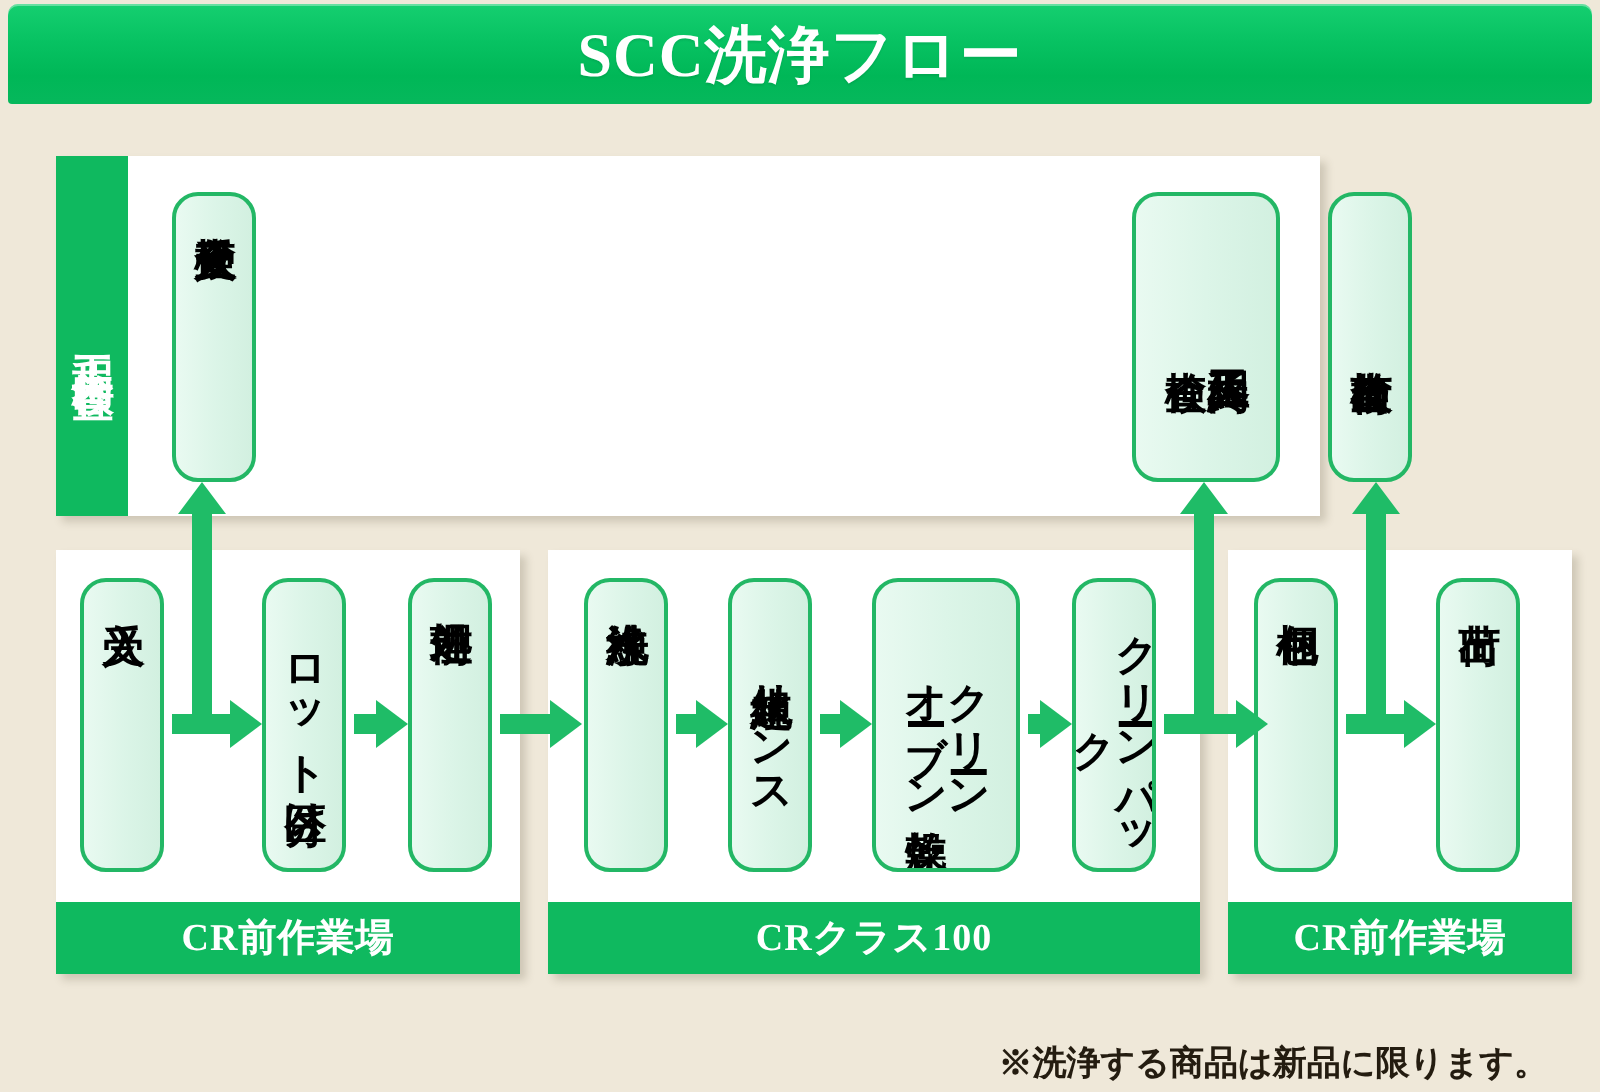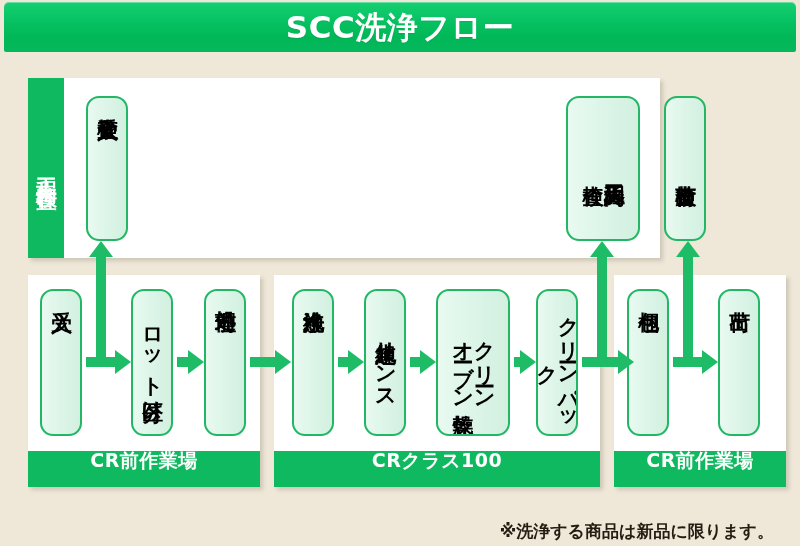--- a/index.html
+++ b/index.html
@@ -13,20 +13,21 @@
     font-family: "DejaVu Sans", "Liberation Sans", sans-serif;
     overflow: hidden;
     position: relative;
   }
 
   #stage {
     position: absolute;
     left: 0; top: 0;
     width: 784px;
     height: 546px;
+    font-family: Liberation Serif, serif;
   }
 
   
   .title-bar {
     position: absolute;
     left: 4px;
     top: 2px;
     width: 792px;
     height: 50px;
     border-radius: 5px 5px 2px 2px;
@@ -93,20 +94,21 @@
   #group-post  { left: 614px; width: 172px; }
 
   .group-footer {
     position: absolute;
     left: 0;
     bottom: 0;
     width: 100%;
     height: 36px;
     background: #0fb95f;
     display: flex;
+    align-items: center;
     justify-content: center;
   }
   .group-footer span {
     color: #ffffff;
     font-size: 19px;
     font-weight: bold;
     letter-spacing: 0.5px;
     line-height: 1;
   }
 

